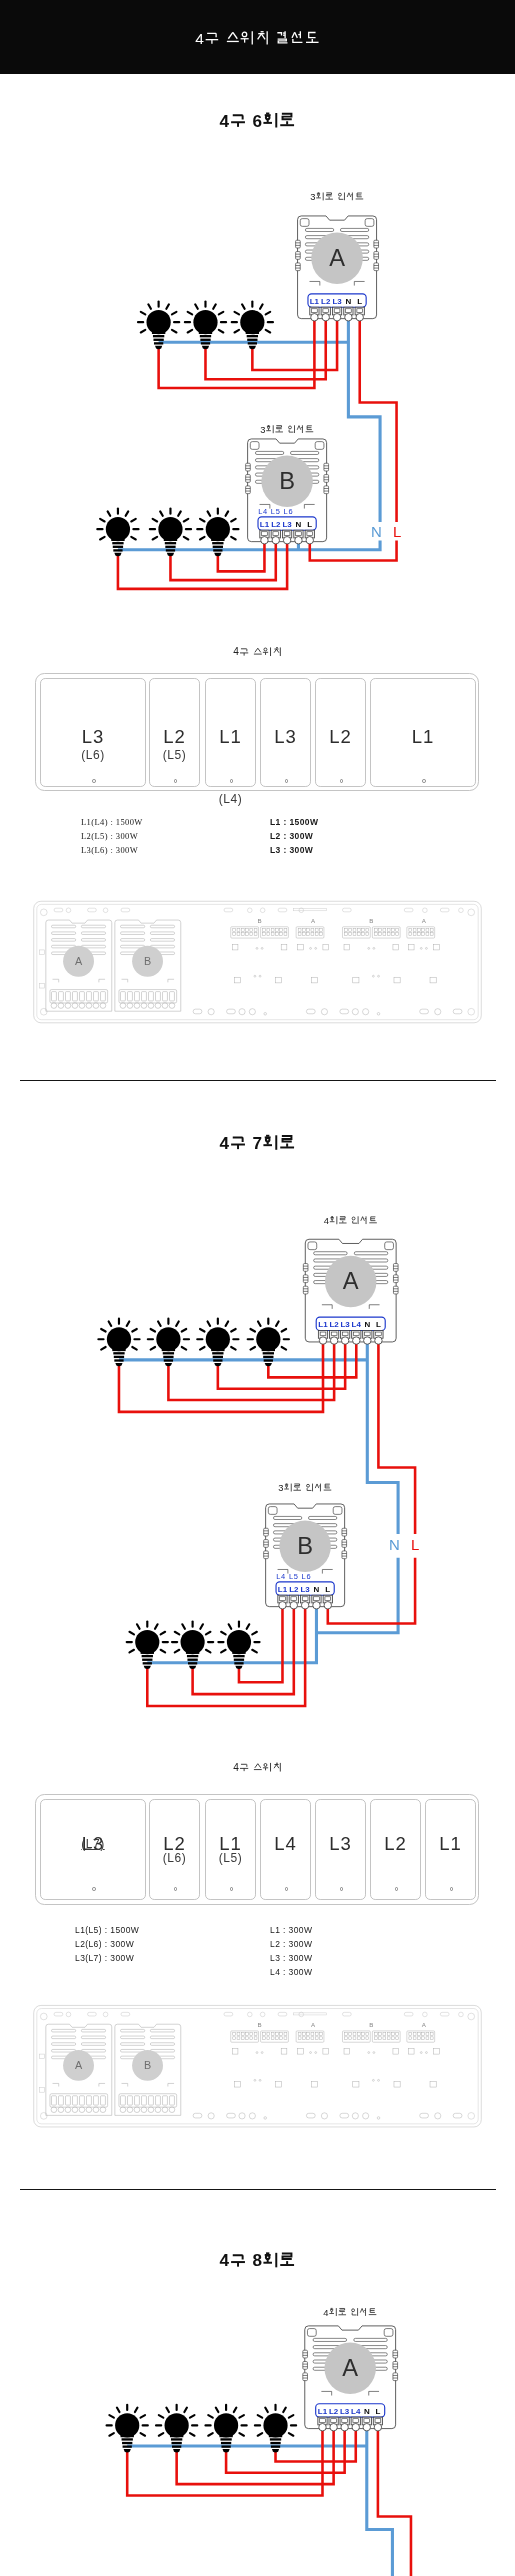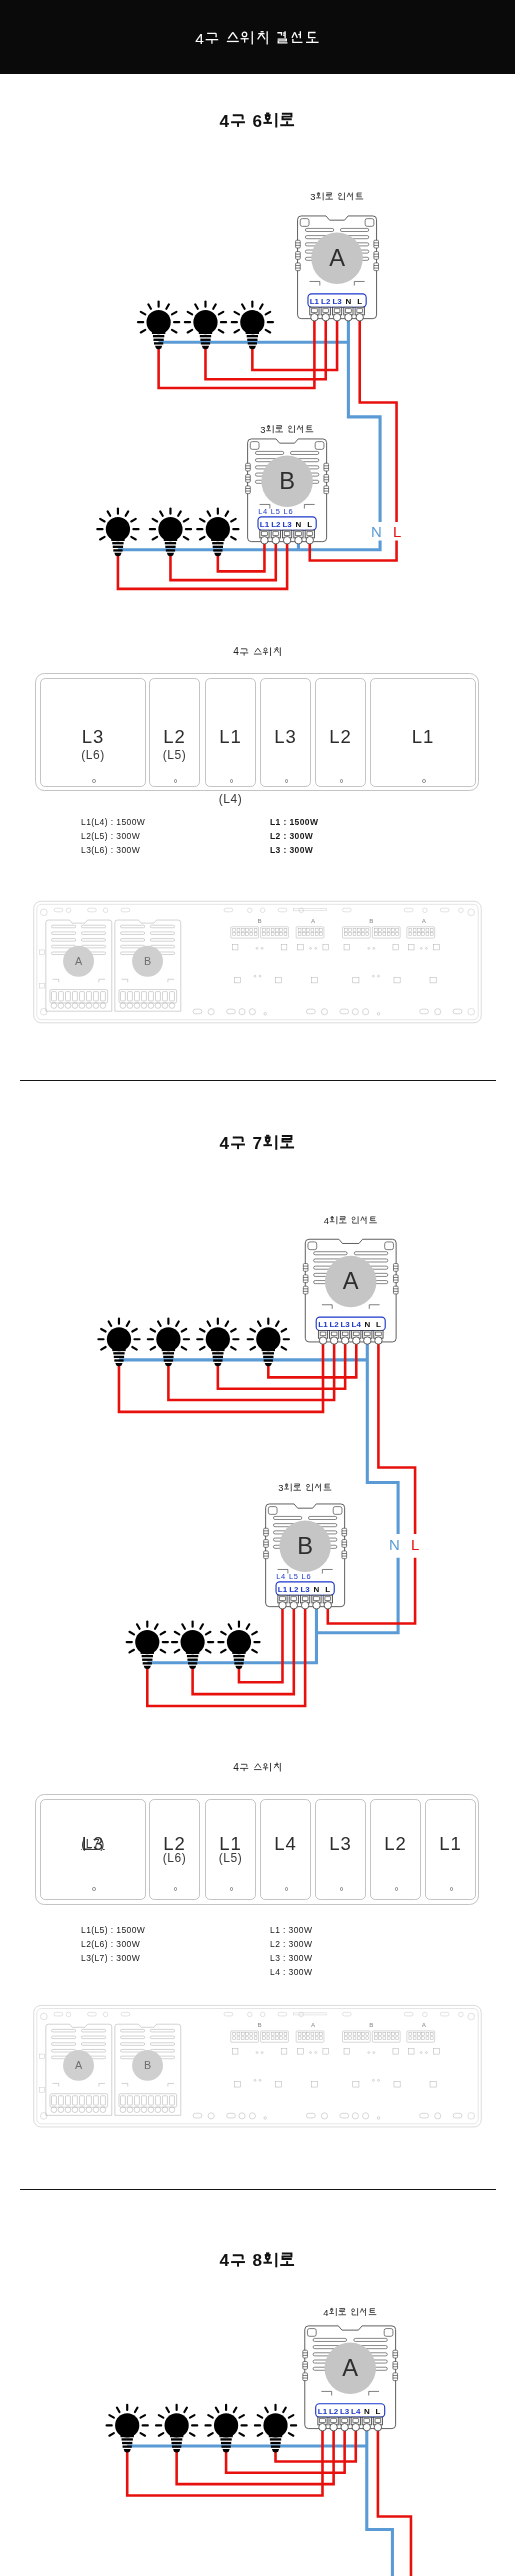--- a/index.html
+++ b/index.html
@@ -1307,22 +1307,22 @@
 <div class="btn" style="left:370px;top:1799px;width:49px;height:99px;">
       <div class="main" style="top:35px;">L2</div>
       <div class="dot" style="top:87px;"></div>
     </div>
 
 <div class="btn" style="left:425px;top:1799px;width:49px;height:99px;">
       <div class="main" style="top:35px;">L1</div>
       <div class="dot" style="top:87px;"></div>
     </div>
 
-<div class="ldtxt" style="left:81px;top:815px;">L1(L4) : 1500W<br>L2(L5) : 300W<br>L3(L6) : 300W</div>
+<div class="ldtxt" style="left:81px;top:815px;font-family:Liberation Serif, serif;">L1(L4) : 1500W<br>L2(L5) : 300W<br>L3(L6) : 300W</div>
 
 <div class="ldtxt" style="left:270px;top:815px;font-weight:bold;">L1 : 1500W<br>L2 : 300W<br>L3 : 300W</div>
 
-<div class="ldtxt" style="left:81px;top:1923px;">L1(L5) : 1500W<br>L2(L6) : 300W<br>L3(L7) : 300W</div>
+<div class="ldtxt" style="left:75px;top:1923px;">L1(L5) : 1500W<br>L2(L6) : 300W<br>L3(L7) : 300W</div>
 
 <div class="ldtxt" style="left:270px;top:1923px;">L1 : 300W<br>L2 : 300W<br>L3 : 300W<br>L4 : 300W</div>
 
 </div>
 
 
 </body></html>

